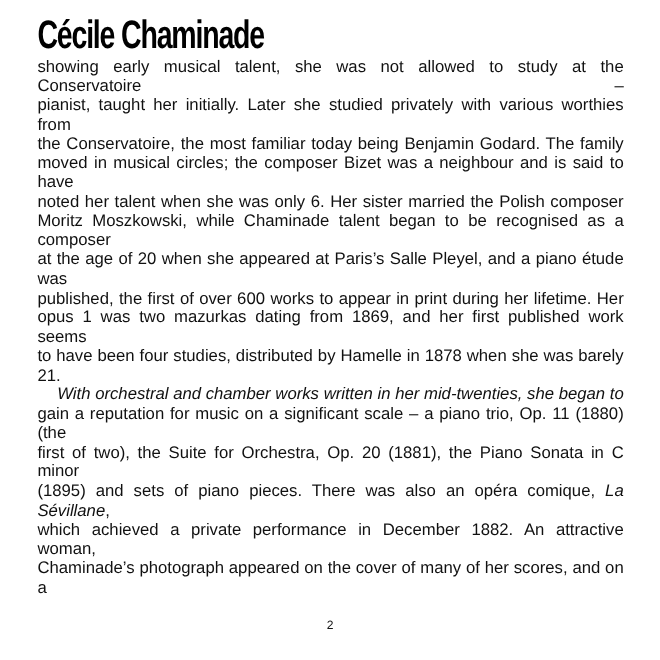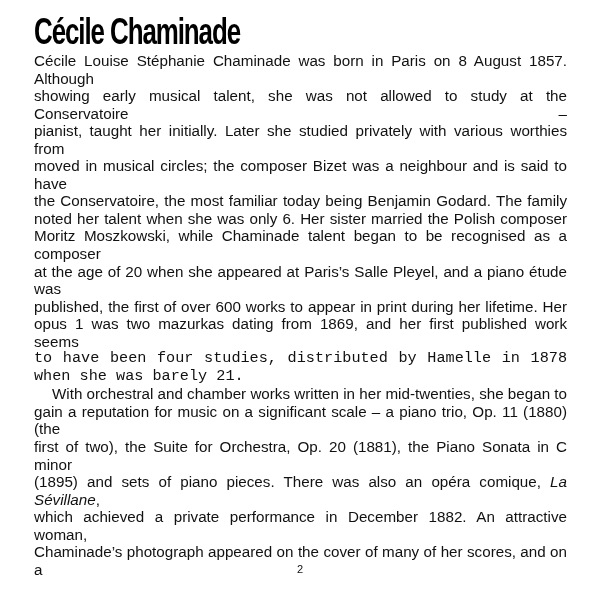--- a/index.html
+++ b/index.html
@@ -43,24 +43,24 @@
     }
     .body-text .line {
       display: block;
       text-align: justify;
       text-align-last: justify;
       white-space: nowrap;
       overflow: visible;
     }
     .body-text .line.last {
       text-align-last: left;
-      font-family: Liberation Mono, monospace;
     }
     .body-text .line.first-indent {
       padding-left: 18px;
+      font-style: italic;
     }
     .body-text .line span {
       white-space: normal;
     }
     i { font-style: italic; }
     .page-number {
       position: absolute;
       left: 0;
       width: 600px;
       top: 563px;
@@ -70,25 +70,24 @@
       color: #111;
     }
   </style>
 </head>
 <body>
 
 <div class="page">
   <h1 class="title">Cécile Chaminade</h1>
   <div class="body-text" id="body-text">
       <div>
-        <span class="line"><span>Cécile Louise Stéphanie Chaminade was born in Paris on 8 August 1857. Although</span></span>
         <span class="line"><span>showing early musical talent, she was not allowed to study at the Conservatoire –</span></span>
         <span class="line"><span>pianist, taught her initially. Later she studied privately with various worthies from</span></span>
+        <span class="line"><span>the Conservatoire, the most familiar today being Benjamin Godard. The family</span></span>
         <span class="line"><span>moved in musical circles; the composer Bizet was a neighbour and is said to have</span></span>
-        <span class="line"><span>the Conservatoire, the most familiar today being Benjamin Godard. The family</span></span>
         <span class="line"><span>noted her talent when she was only 6. Her sister married the Polish composer</span></span>
         <span class="line"><span>Moritz Moszkowski, while Chaminade talent began to be recognised as a composer</span></span>
         <span class="line"><span>at the age of 20 when she appeared at Paris’s Salle Pleyel, and a piano étude was</span></span>
         <span class="line"><span>published, the first of over 600 works to appear in print during her lifetime. Her</span></span>
         <span class="line"><span>opus 1 was two mazurkas dating from 1869, and her first published work seems</span></span>
         <span class="line last"><span>to have been four studies, distributed by Hamelle in 1878 when she was barely 21.</span></span>
       </div>
       <div>
         <span class="line first-indent"><span>With orchestral and chamber works written in her mid-twenties, she began to</span></span>
         <span class="line"><span>gain a reputation for music on a significant scale – a piano trio, Op. 11 (1880) (the</span></span>

